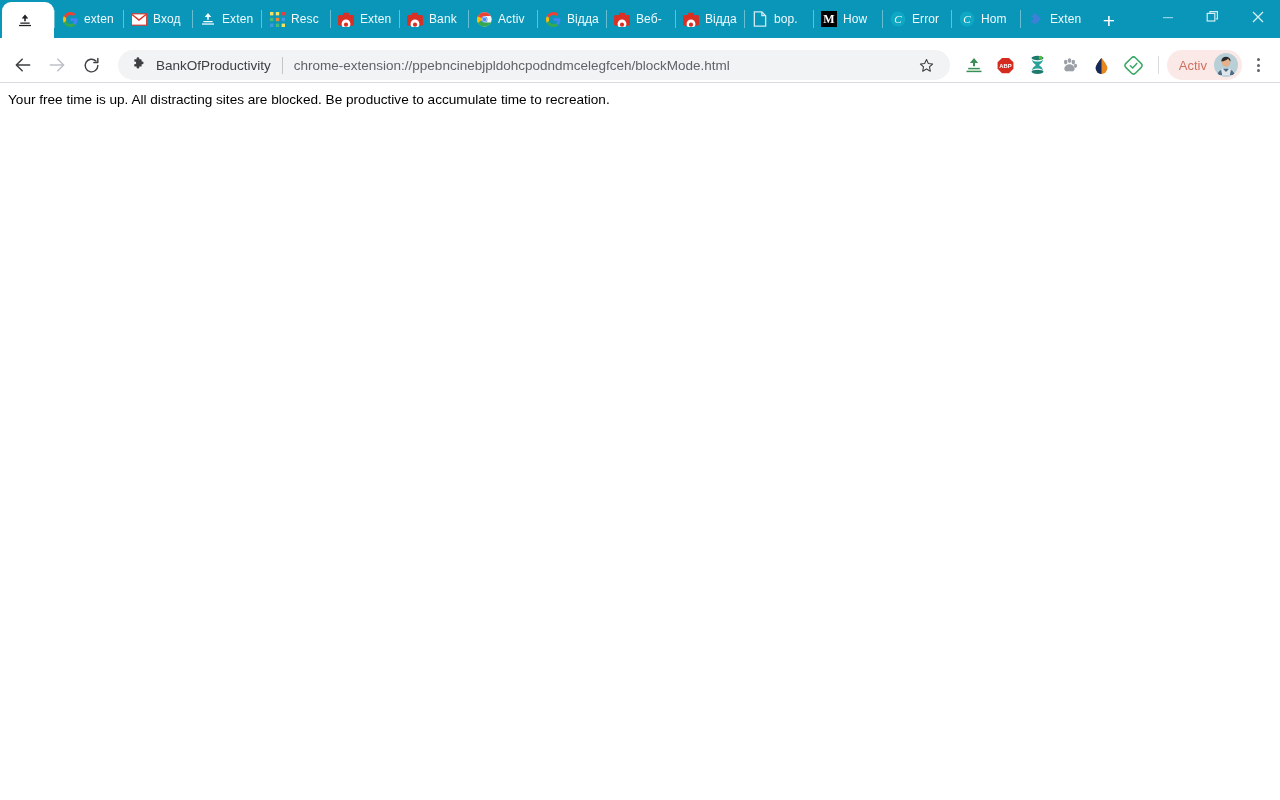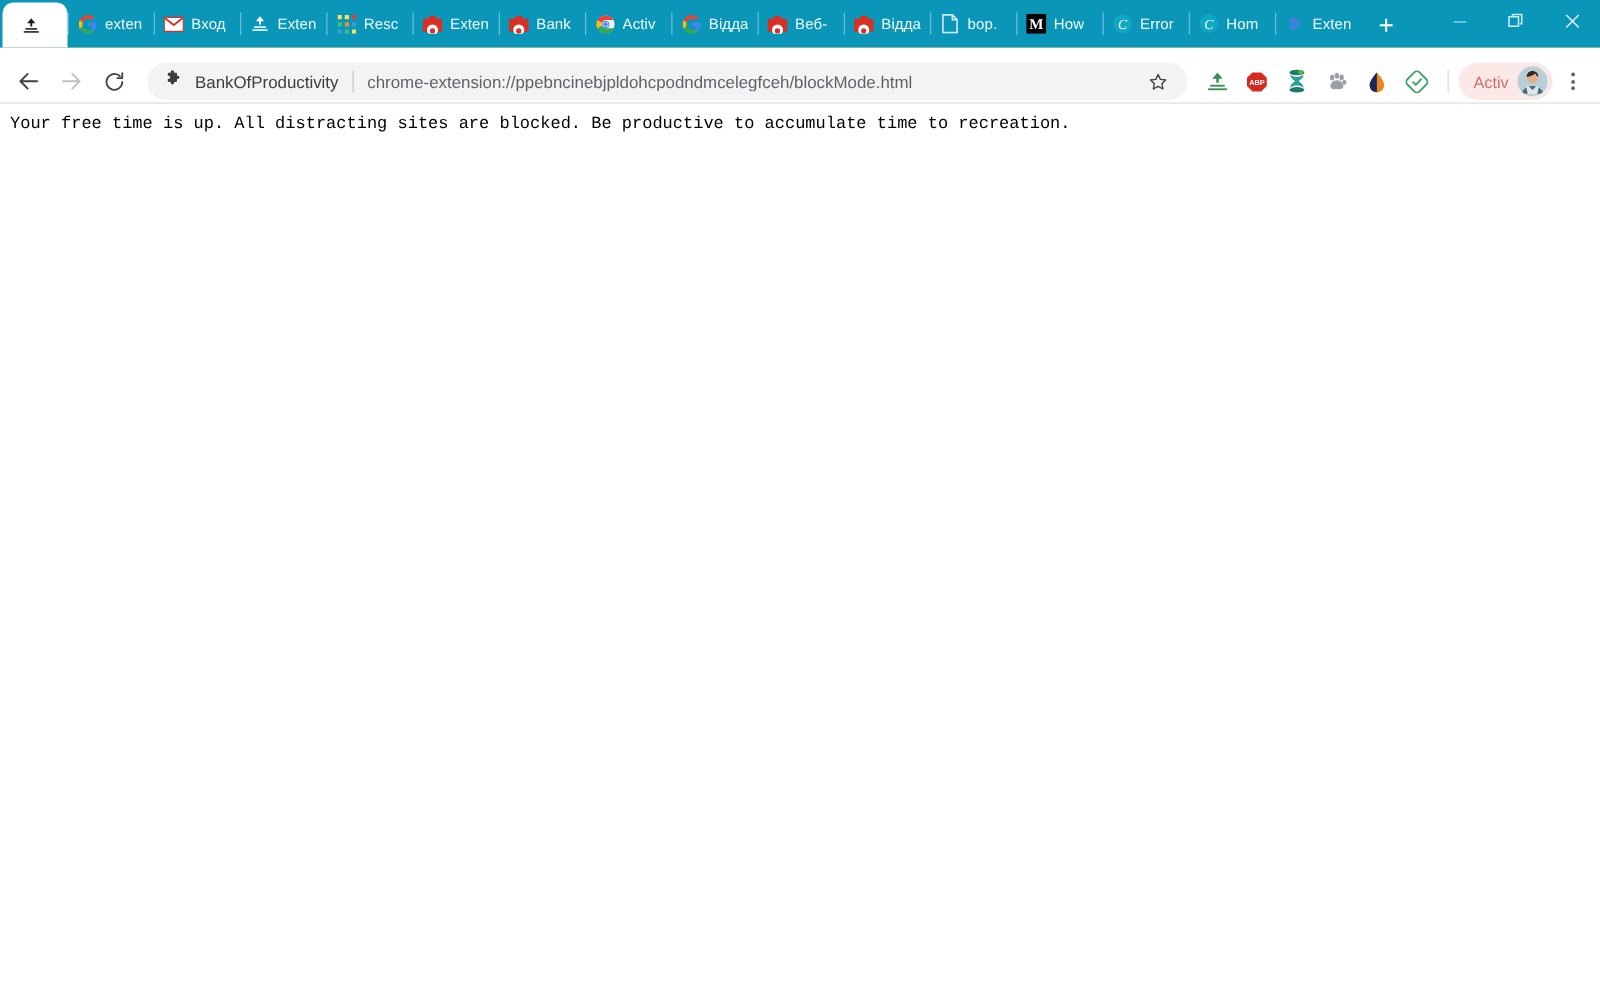--- a/index.html
+++ b/index.html
@@ -267,21 +267,21 @@
     padding: 8px;
     box-sizing: border-box;
     overflow: hidden;
   }
 
   #block-message {
     font-size: 13.6px;
     color: #000000;
     line-height: 1.35;
     margin: 0;
-    font-family: Liberation Mono, monospace;
+    font-family: Liberation Sans, sans-serif;
   }
 </style>
 </head>
 <body>
 
 <div id="browser-window">
 
   <div id="tabstrip">
 
     <div class="tab tab-active">

